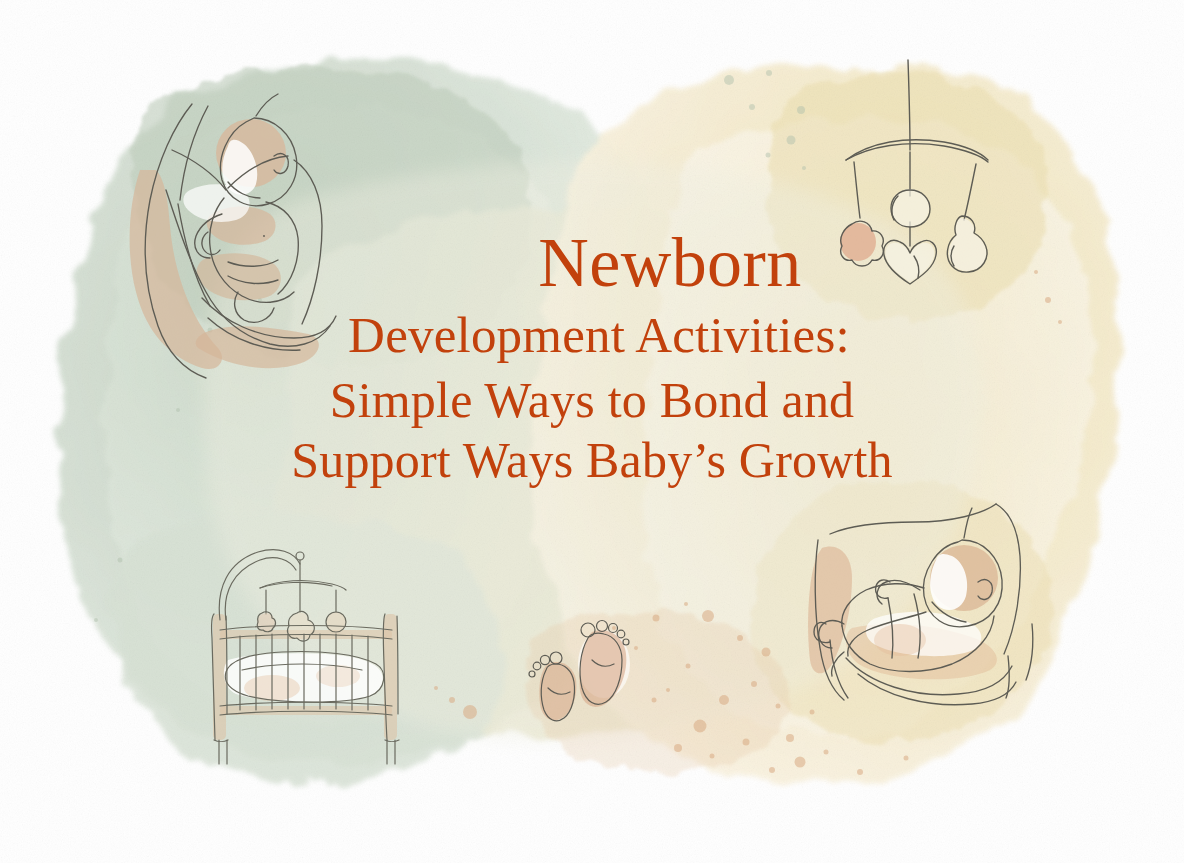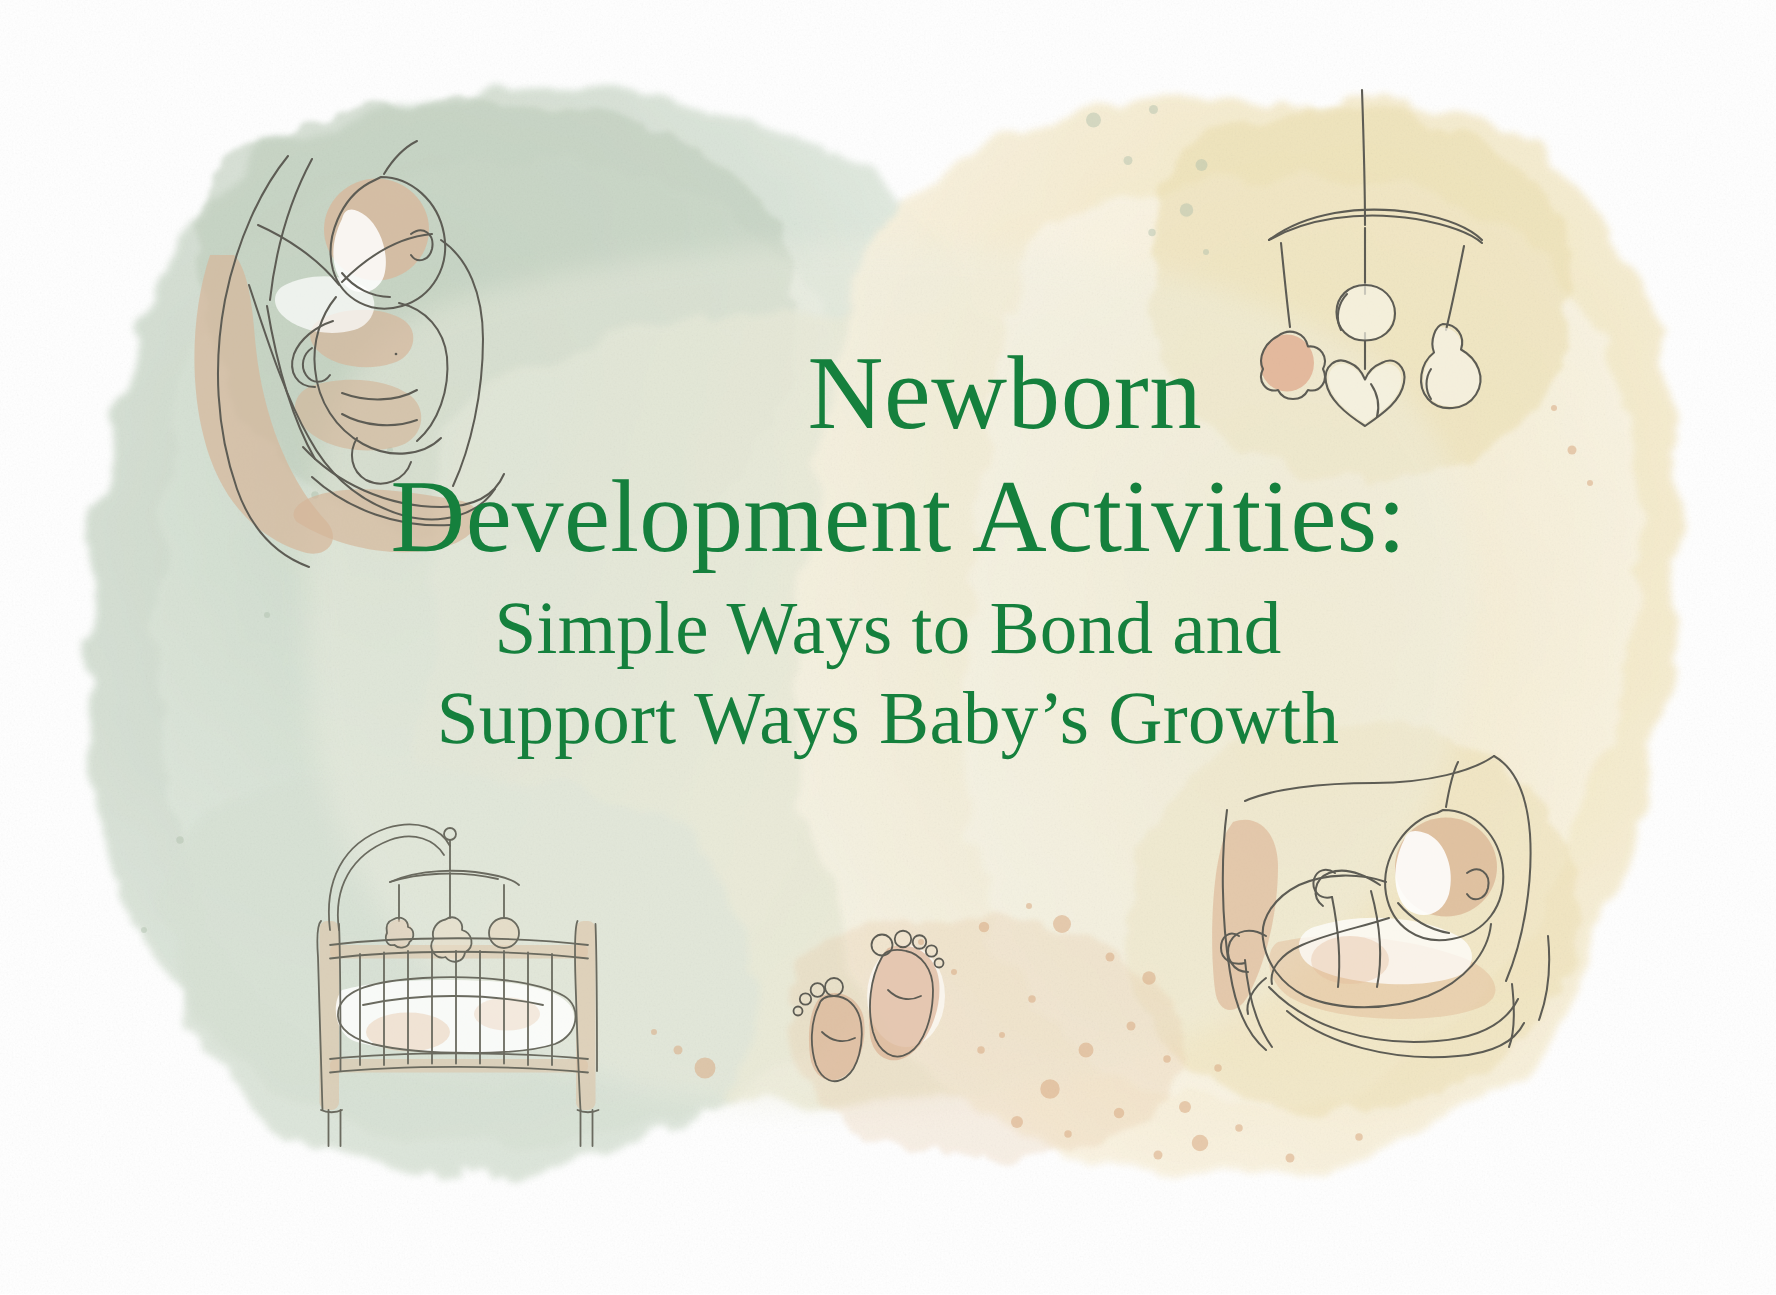--- a/index.html
+++ b/index.html
@@ -41,33 +41,33 @@
   
   #title-block {
     position: absolute;
     left: 0;
     top: 228px;
     width: 1184px;
     text-align: center;
     z-index: 6;
   }
   .t-line {
-    color: #15803d;
+    color: #c2410c;
     line-height: 1.0;
     white-space: nowrap;
     font-weight: 400;
   }
   #title-line-1 {
     font-size: 70px;
     letter-spacing: 0.4px;
     margin: 0 0 6px 0;
     padding-left: 156px;
   }
   #title-line-2 {
-    font-size: 69px;
+    font-size: 51px;
     letter-spacing: 0.2px;
     margin: 12px 0 14px 0;
     padding-left: 14px;
   }
   #subtitle-line-1 {
     font-size: 50px;
     letter-spacing: 0.2px;
     margin: 0 0 10px 0;
     padding-left: 0;
   }

